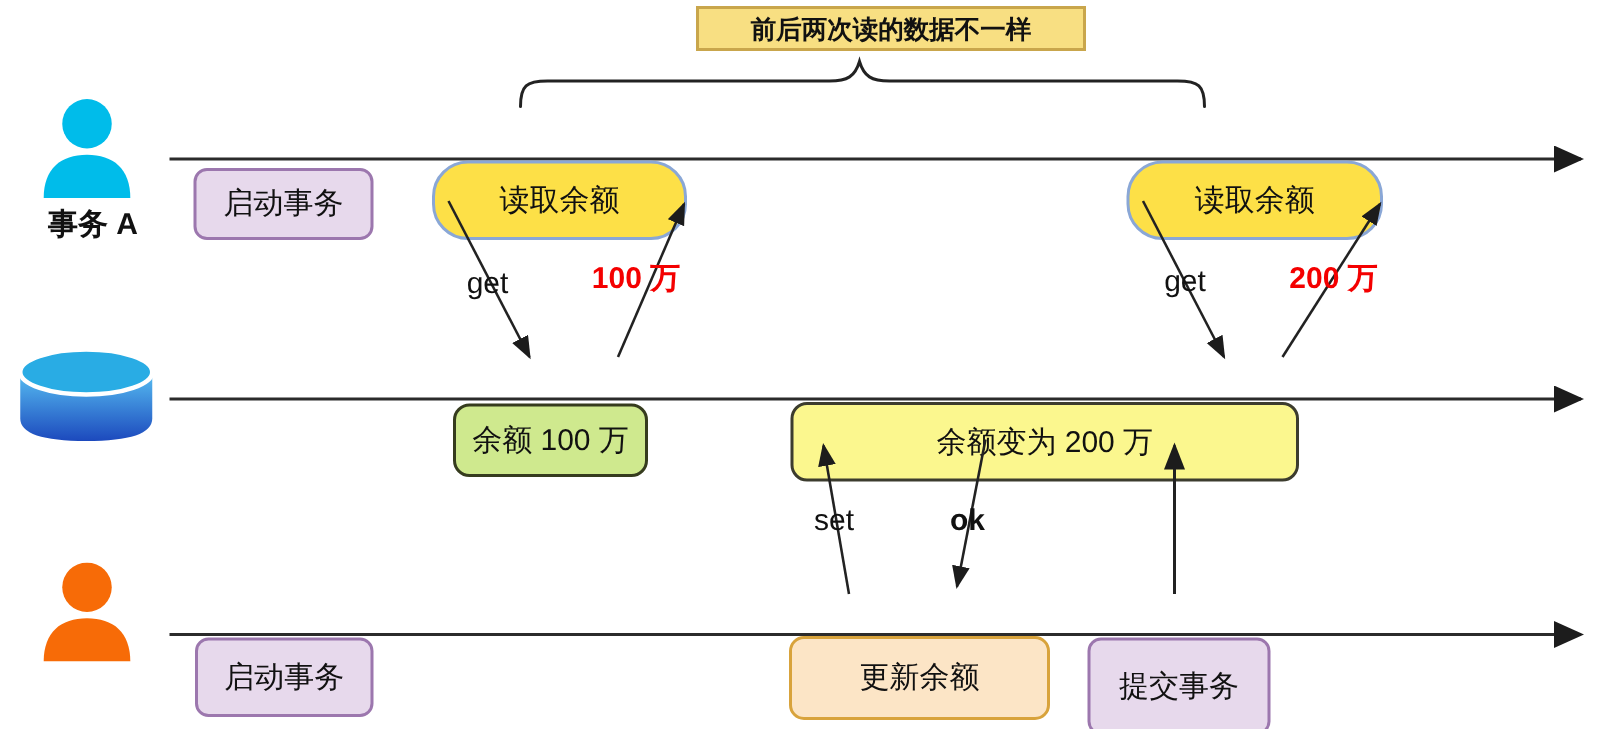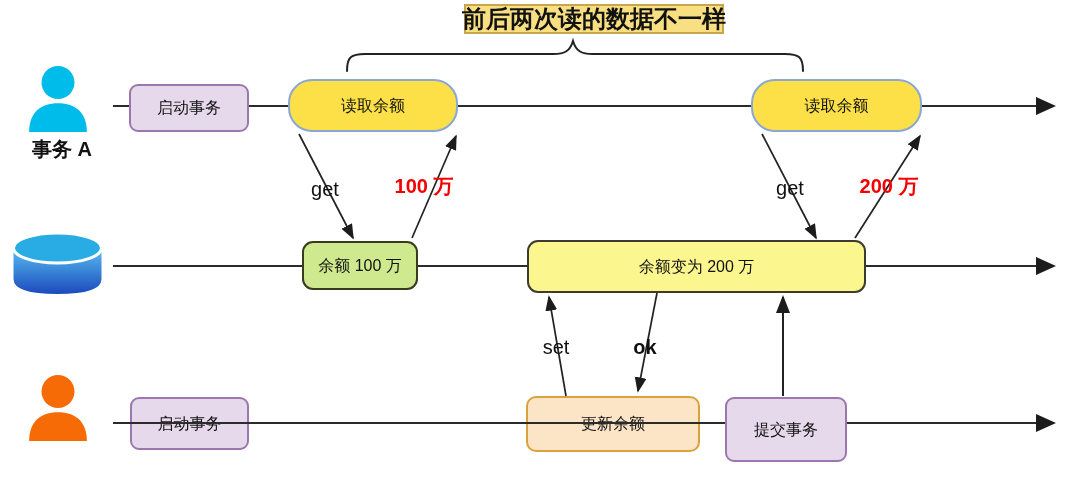--- a/index.html
+++ b/index.html
@@ -15,44 +15,45 @@
   svg.layer { position: absolute; left: 0; top: 0; width: 1080px; height: 486px; }
   .layer-back  { z-index: 0; }
   .layer-front { z-index: 3; }
 
   .box {
     position: absolute;
     box-sizing: border-box;
     display: flex;
     align-items: center;
     justify-content: center;
-    font-size: 16px;
+    font-size: 20px;
     line-height: 1;
     border: 2px solid #888;
     border-radius: 9px;
     z-index: 2;
     white-space: nowrap;
+    margin-top: 28px;
   }
   .box-under { z-index: 1; }   
   .box-over  { z-index: 4; }   
 
   .box-blue   { background: #fde047; border-color: #8aa7d6; border-radius: 24px; }
   .box-purple { background: #e7d9ec; border-color: #9c77ae; }
   .box-green  { background: #cfe98e; border-color: #363c1e; border-radius: 11px; }
   .box-yellow { background: #fbf78e; border-color: #3c3c2e; border-radius: 11px; }
   .box-orange { background: #fce5c6; border-color: #d8a33c; border-radius: 10px; }
 
   .annotation {
     position: absolute;
     left: 464px; top: 4px; width: 260px; height: 30px;
     box-sizing: border-box;
     background: #f8df82;
     border: 2px solid #c9a64c;
     display: flex; align-items: center; justify-content: center;
-    font-size: 24px; font-weight: bold;
+    font-size: 17px; font-weight: bold;
     z-index: 5;
     white-space: nowrap;
   }
 
   .actor-label {
     position: absolute;
     width: 104px;
     text-align: center;
     font-size: 20px;
     font-weight: 600;
@@ -109,21 +110,21 @@
 
   <svg class="actor-icon" style="left:27px; top:375px;" width="62" height="66" viewBox="0 0 60 64">
     <circle cx="30" cy="16" r="16" fill="#f76b07"></circle>
     <path d="M2 64 C2 45 13 36 30 36 C47 36 58 45 58 64 Z" fill="#f76b07"></path>
   </svg>
 
   <div class="box box-purple" style="left:129px; top:84px; width:120px; height:48px;">启动事务</div>
   <div class="box box-blue" style="left:288px; top:79px; width:170px; height:53px;">读取余额</div>
   <div class="box box-blue" style="left:751px; top:79px; width:171px; height:53px;">读取余额</div>
 
-  <div class="box box-green" style="left:302px; top:241px; width:116px; height:49px;">余额 100 万</div>
+  <div class="box box-green" style="left:302px; top:241px; width:130px; height:49px;">余额 100 万</div>
   <div class="box box-yellow" style="left:527px; top:240px; width:339px; height:53px;">余额变为 200 万</div>
 
   <div class="box box-purple box-under" style="left:130px; top:397px; width:119px; height:53px;">启动事务</div>
   <div class="box box-orange box-under" style="left:526px; top:396px; width:174px; height:56px;">更新余额</div>
   <div class="box box-purple box-over" style="left:725px; top:397px; width:122px; height:65px;">提交事务</div>
 
   <svg class="layer layer-front">
     <defs>
       <marker id="arrowSmall" markerWidth="10" markerHeight="8" refX="8" refY="3.5" orient="auto">
         <path d="M0,0 L9,3.5 L0,7 Z" fill="#1c1c1c"></path>

